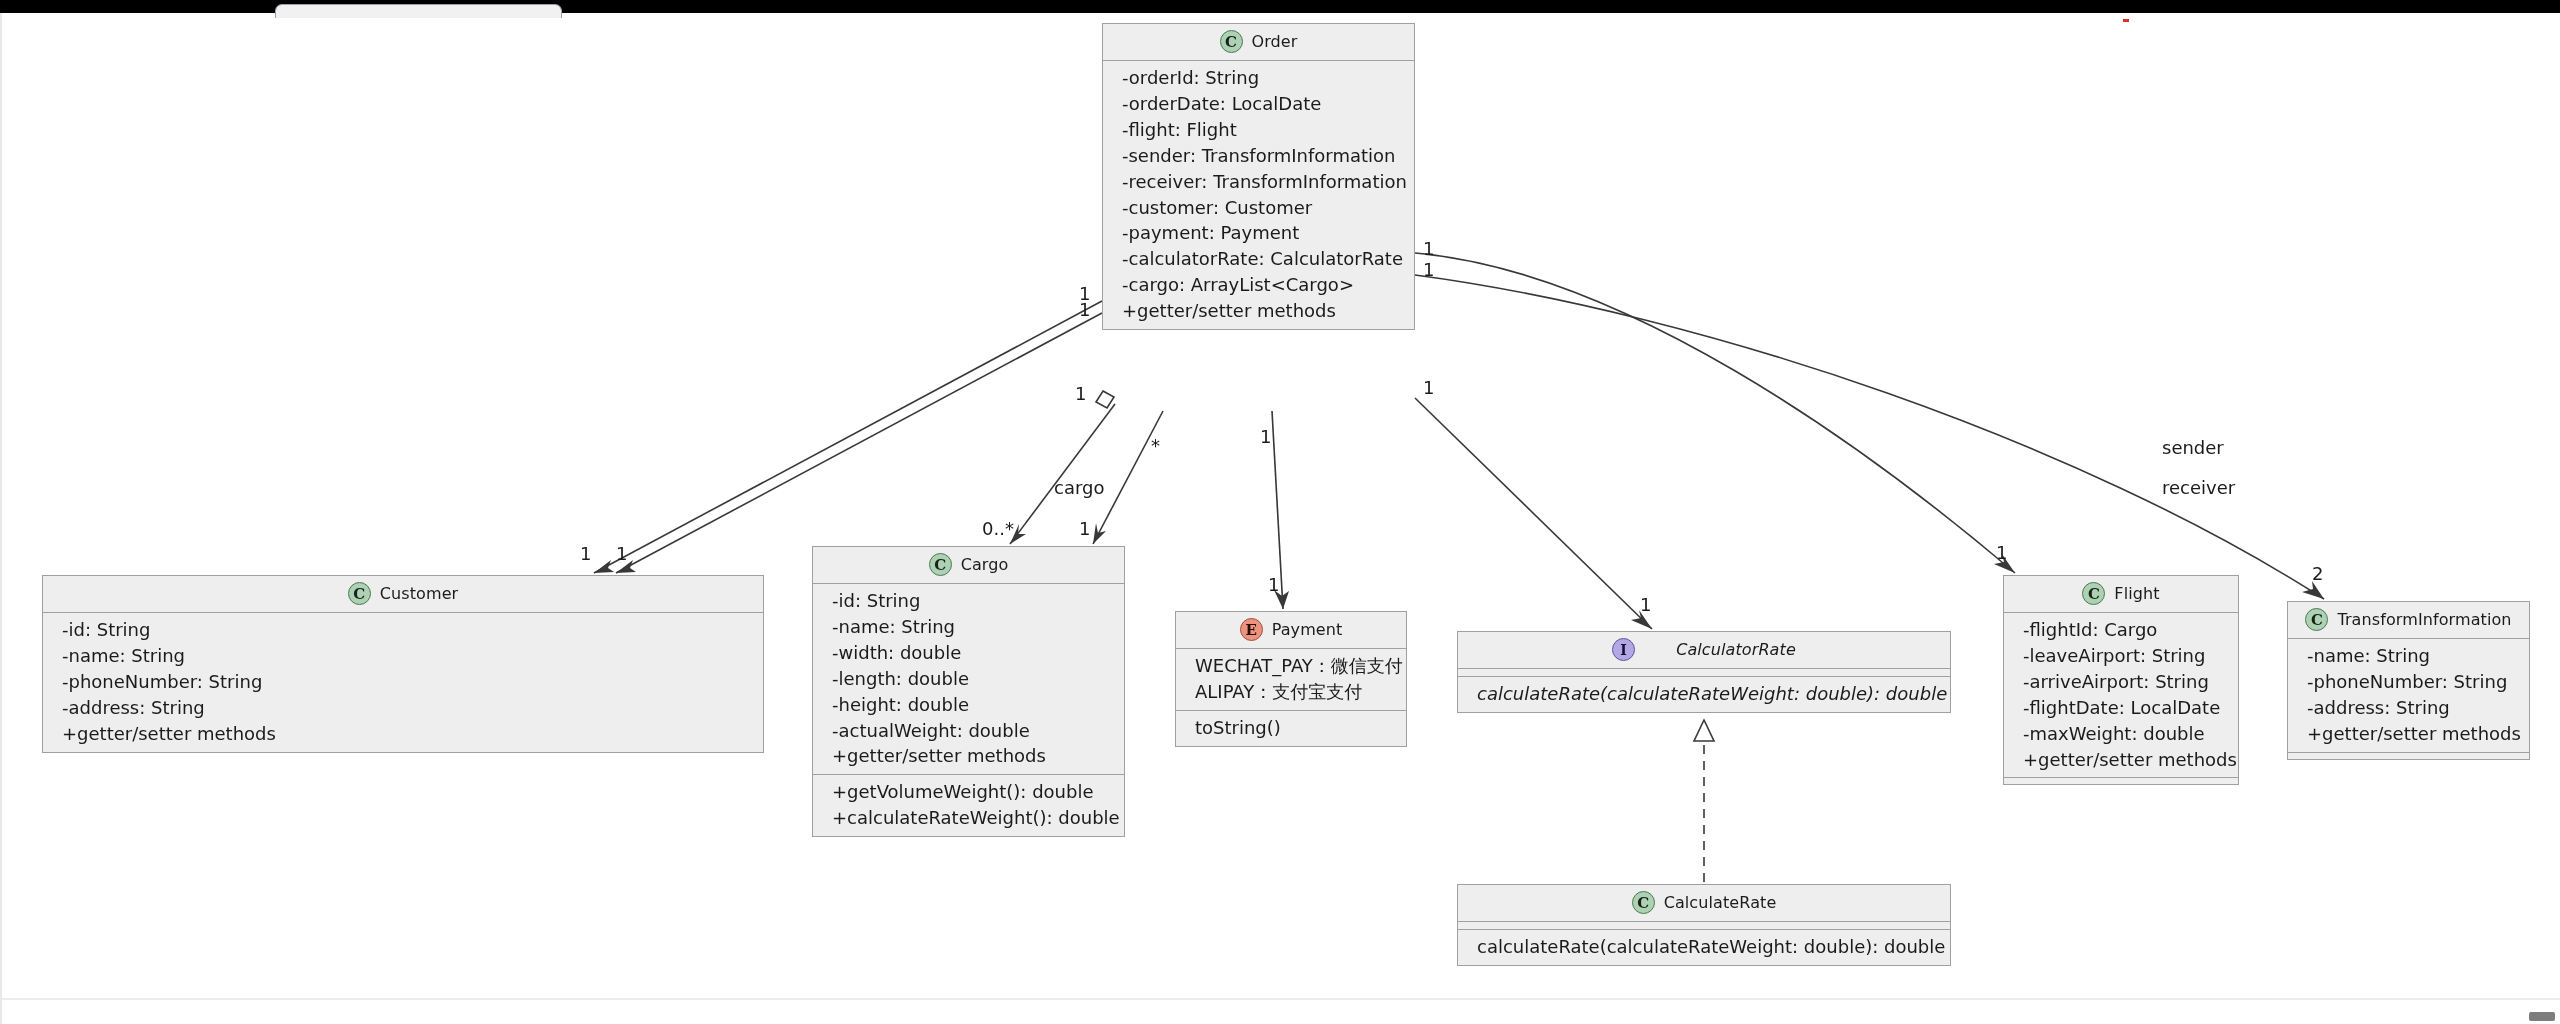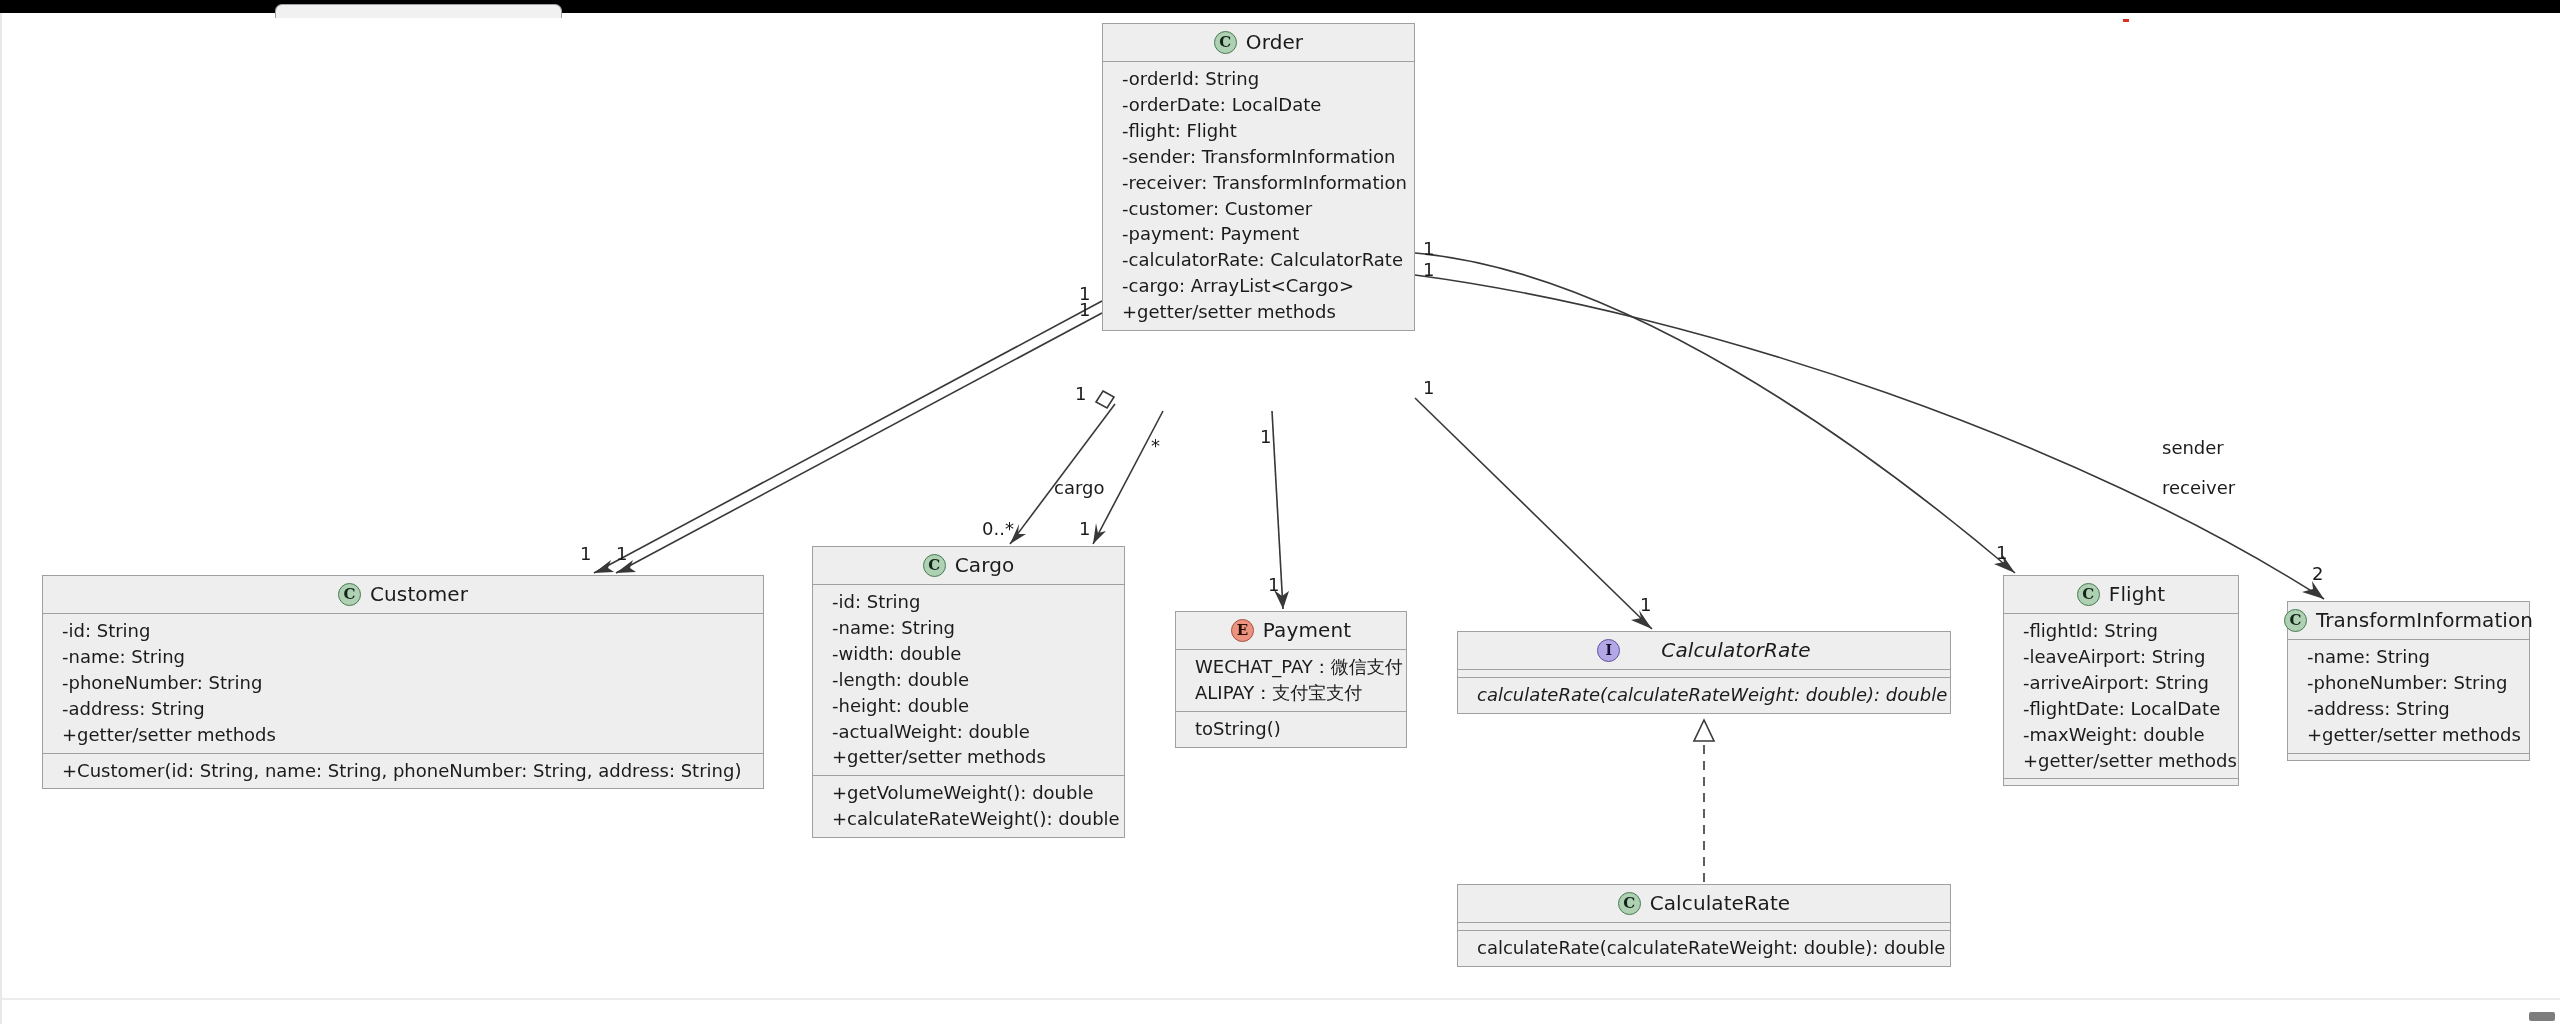--- a/index.html
+++ b/index.html
@@ -122,21 +122,21 @@
   .uml-header {
     display: flex;
     align-items: center;
     justify-content: center;
     gap: 9px;
     padding: 6px 12px 7px 12px;
     border-bottom: 1px solid #a0a0a0;
     box-sizing: border-box;
   }
   .uml-title {
-    font-size: 20px;
+    font-size: 16px;
     color: #1b1b1b;
     letter-spacing: 0.1px;
     white-space: nowrap;
   }
   .uml-title.italic { font-style: italic; margin-left: 32px; }
 
   .badge {
     width: 23px; height: 23px;
     border-radius: 50%;
     display: flex;
@@ -285,23 +285,20 @@
       <span class="badge badge-class">C</span>
       <span class="uml-title">Customer</span>
     </div>
     <div class="uml-section">
       <div class="uml-row">-id: String</div>
       <div class="uml-row">-name: String</div>
       <div class="uml-row">-phoneNumber: String</div>
       <div class="uml-row">-address: String</div>
       <div class="uml-row">+getter/setter methods</div>
     </div>
-    <div class="uml-section">
-      <div class="uml-row">+Customer(id: String, name: String, phoneNumber: String, address: String)</div>
-    </div>
   </div>
 
   <div class="uml-box" id="box-cargo">
     <div class="uml-header">
       <span class="badge badge-class">C</span>
       <span class="uml-title">Cargo</span>
     </div>
     <div class="uml-section">
       <div class="uml-row">-id: String</div>
       <div class="uml-row">-name: String</div>
@@ -352,21 +349,21 @@
       <div class="uml-row">calculateRate(calculateRateWeight: double): double</div>
     </div>
   </div>
 
   <div class="uml-box" id="box-flight">
     <div class="uml-header">
       <span class="badge badge-class">C</span>
       <span class="uml-title">Flight</span>
     </div>
     <div class="uml-section">
-      <div class="uml-row">-flightId: String</div>
+      <div class="uml-row">-flightId: Cargo</div>
       <div class="uml-row">-leaveAirport: String</div>
       <div class="uml-row">-arriveAirport: String</div>
       <div class="uml-row">-flightDate: LocalDate</div>
       <div class="uml-row">-maxWeight: double</div>
       <div class="uml-row">+getter/setter methods</div>
     </div>
     <div class="uml-section empty"></div>
   </div>
 
   <div class="uml-box" id="box-transforminfo">

